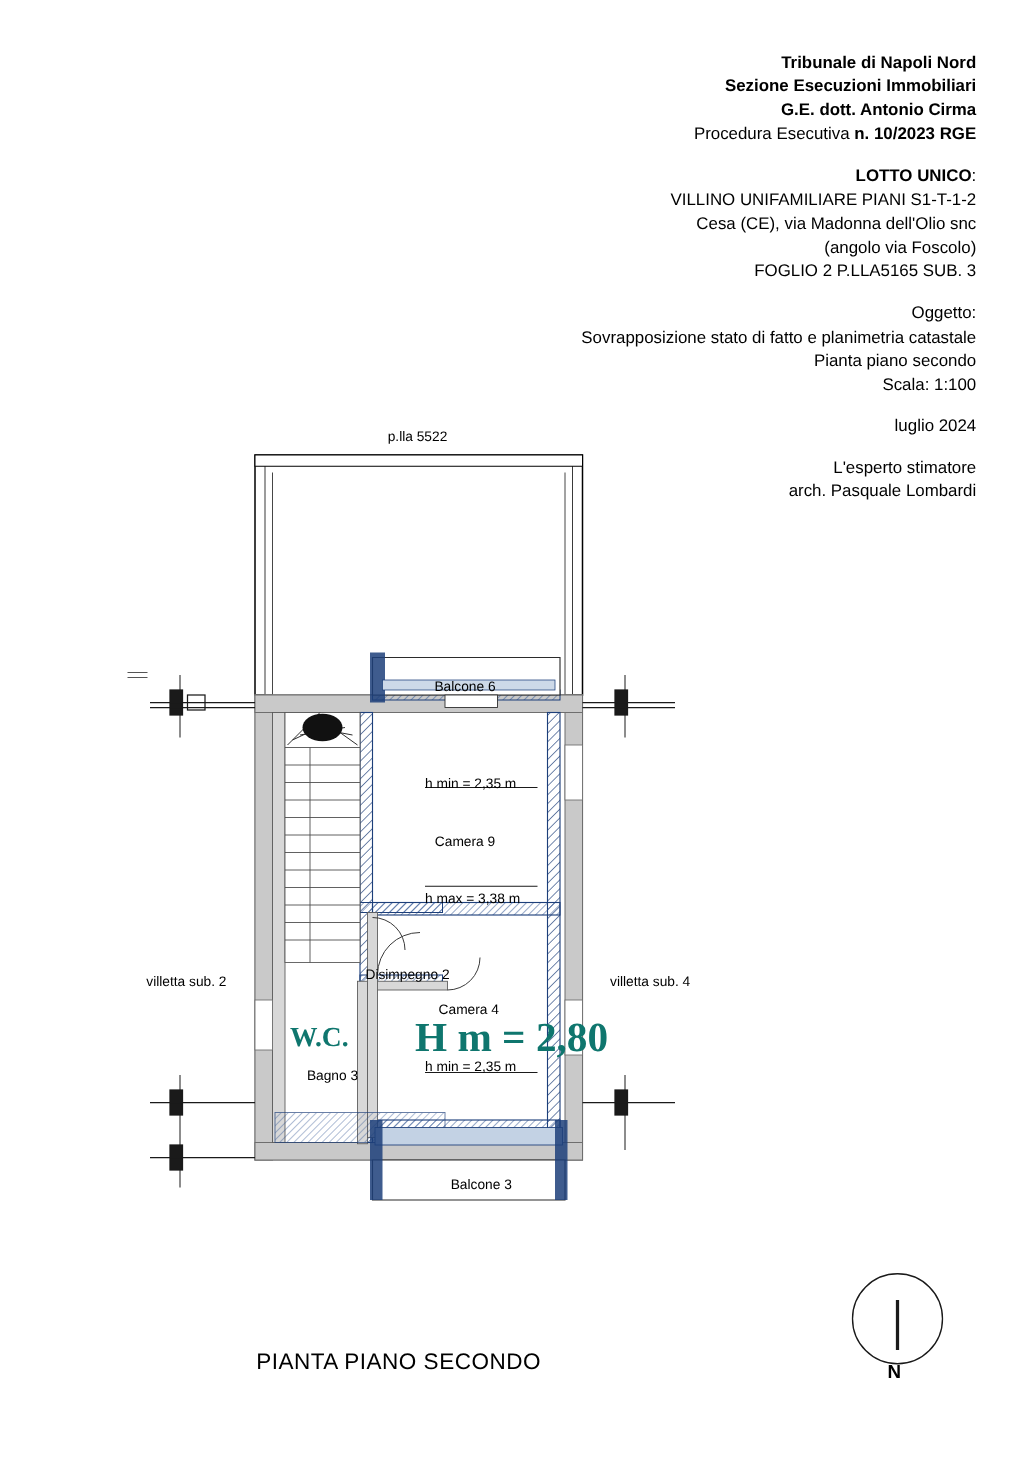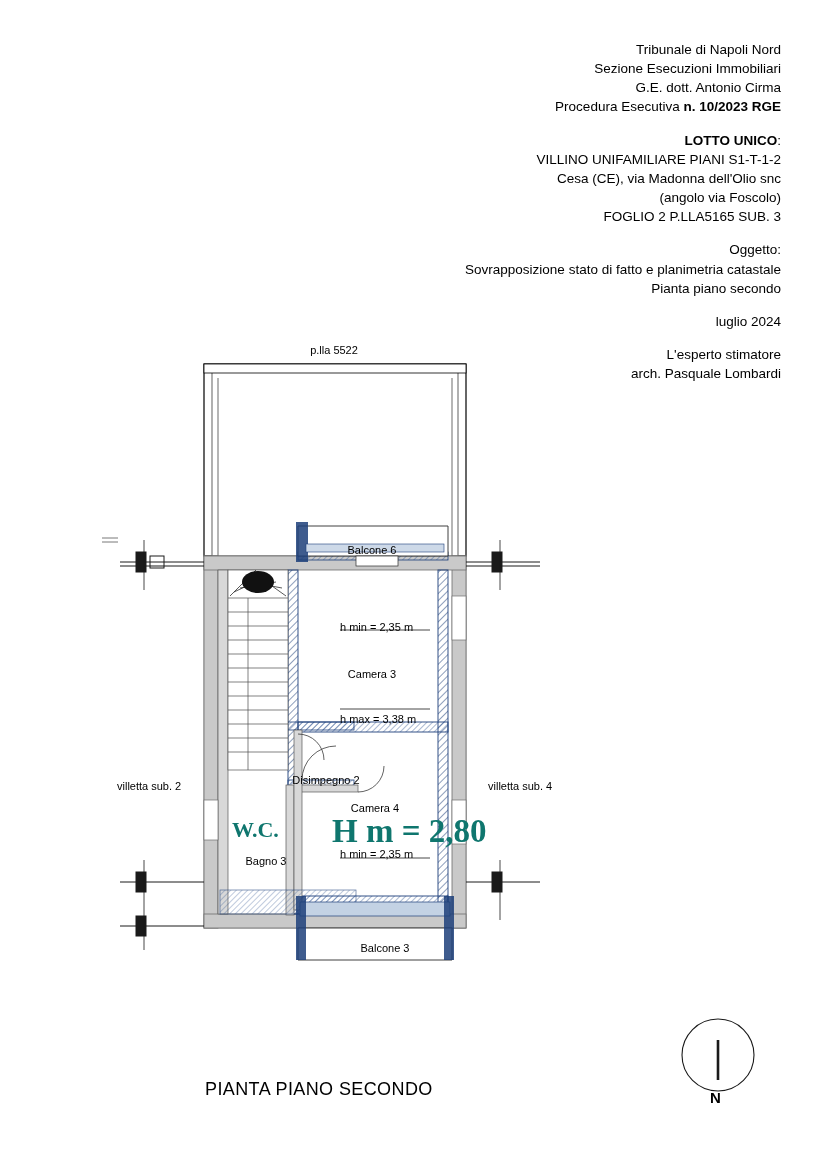--- a/index.html
+++ b/index.html
@@ -29,21 +29,21 @@
     top: 40px;
     width: 480px;
     text-align: right;
     line-height: 1.42;
   }
   .header .line {
     display: block;
     font-size: 13.5px;
   }
   .header .bold {
-    font-weight: normal;
+    font-weight: bold;
     text-align: right;
   }
   .blk {
     margin-top: 14px;
   }
   .lotto-label {
     font-weight: bold;
   }
 
   
@@ -115,20 +115,21 @@
       <span class="line">VILLINO UNIFAMILIARE PIANI S1-T-1-2</span>
       <span class="line">Cesa (CE), via Madonna dell'Olio snc</span>
       <span class="line">(angolo via Foscolo)</span>
       <span class="line">FOGLIO 2 P.LLA5165 SUB. 3</span>
     </div>
 
     <div class="blk">
       <span class="line">Oggetto:</span>
       <span class="line">Sovrapposizione stato di fatto e planimetria catastale</span>
       <span class="line">Pianta piano secondo</span>
+      <span class="line">Scala:  1:100</span>
     </div>
 
     <div class="blk">
       <span class="line">luglio 2024</span>
     </div>
 
     <div class="blk">
       <span class="line">L'esperto stimatore</span>
       <span class="line">arch.  Pasquale Lombardi</span>
     </div>
@@ -283,21 +284,21 @@
 
       <g stroke="#1a1a1a" stroke-width="0.8">
         <line x1="240" y1="300" x2="330" y2="300"></line>
         <line x1="240" y1="379" x2="330" y2="379"></line>
         <line x1="240" y1="528" x2="330" y2="528"></line>
       </g>
     </svg>
 
     <div class="label c" style="left:234px; top:14px;">p.lla 5522</div>
     <div class="label c" style="left:272px; top:214px;text-align:center;">Balcone 6</div>
-    <div class="label c" style="left:272px; top:338px;">Camera 3</div>
+    <div class="label c" style="left:272px; top:338px;">Camera 9</div>
     <div class="label c" style="left:226px; top:444px;">Disimpegno 2</div>
     <div class="label c" style="left:166px; top:525px;">Bagno 3</div>
     <div class="label c" style="left:275px; top:472px;">Camera 4</div>
     <div class="label c" style="left:285px; top:612px;">Balcone 3</div>
 
     <div class="label" style="left:240px; top:291px;">h min =  2,35 m</div>
     <div class="label" style="left:240px; top:383px;">h max =  3,38 m</div>
     <div class="label" style="left:240px; top:518px;">h min =  2,35 m</div>
 
     <div class="label" style="left:17px; top:450px;">villetta sub. 2</div>

